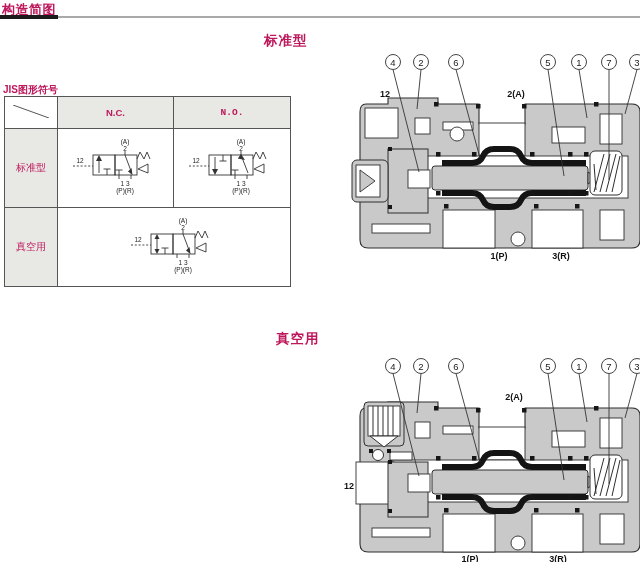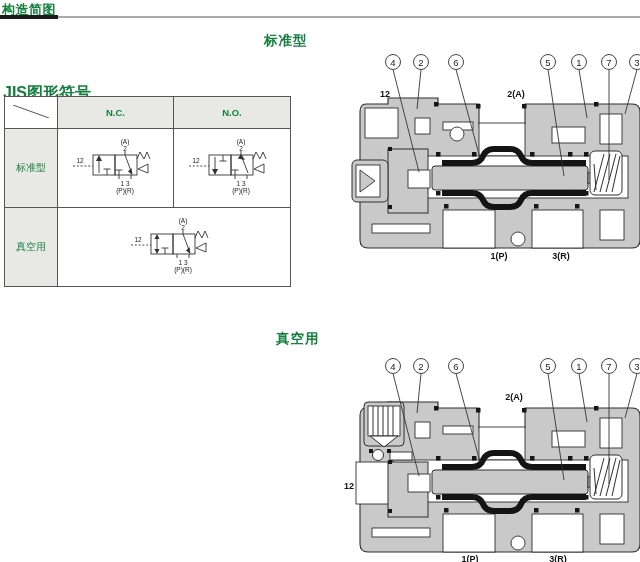--- a/index.html
+++ b/index.html
@@ -1,30 +1,30 @@
 <!DOCTYPE html>
 <html><head>
 <meta charset="utf-8">
 <style>
   html,body{margin:0;padding:0;background:#fff;}
   .page{position:relative;width:640px;height:562px;background:#fff;overflow:hidden;
-        font-family:"Liberation Sans",sans-serif;color:#15803d;}
+        font-family:"Liberation Sans",sans-serif;color:#be185d;}
   .doc-title{position:absolute;left:2px;top:1px;font-size:13px;font-weight:bold;letter-spacing:.5px;}
   .rule-gray{position:absolute;left:0;top:16px;width:640px;height:2px;background:#a9a9a9;}
   .rule-black{position:absolute;left:0;top:15px;width:58px;height:4px;background:#1b1b1b;}
   .sec-heading{position:absolute;font-size:13.5px;font-weight:bold;letter-spacing:1px;}
   .h-std{left:264px;top:32px;}
   .h-vac{left:276px;top:330px;}
-  .tbl-caption{position:absolute;left:3px;top:83px;font-size:16px;font-weight:bold;}
+  .tbl-caption{position:absolute;left:3px;top:83px;font-size:10px;font-weight:bold;}
   table.jis{position:absolute;left:4px;top:96px;border-collapse:collapse;}
   table.jis td,table.jis th{border:1px solid #555;padding:8px;text-align:center;vertical-align:middle;}
   .hd{background:#e8e8e5;font-size:9.5px;font-weight:bold;height:13px;}
   .rowlab{background:#e8e8e5;font-size:10px;font-weight:normal;width:36px;}
   .symcell{background:#fff;}
-  .c0{width:36px;} .c1{width:99px;} .c2{width:100px;}
+  .c0{width:36px;} .c1{width:99px;} .c2{width:100px;font-family:Liberation Mono, monospace;}
   .diag{position:absolute;}
   svg text{font-family:"Liberation Sans",sans-serif;}
   .plabel{font-size:9px;font-weight:bold;fill:#111;}
   .cnum{font-size:9.5px;fill:#222;}
   .symtxt{font-size:6.5px;fill:#222;}
 </style>
 </head>
 <body>
 
 <div class="page">

